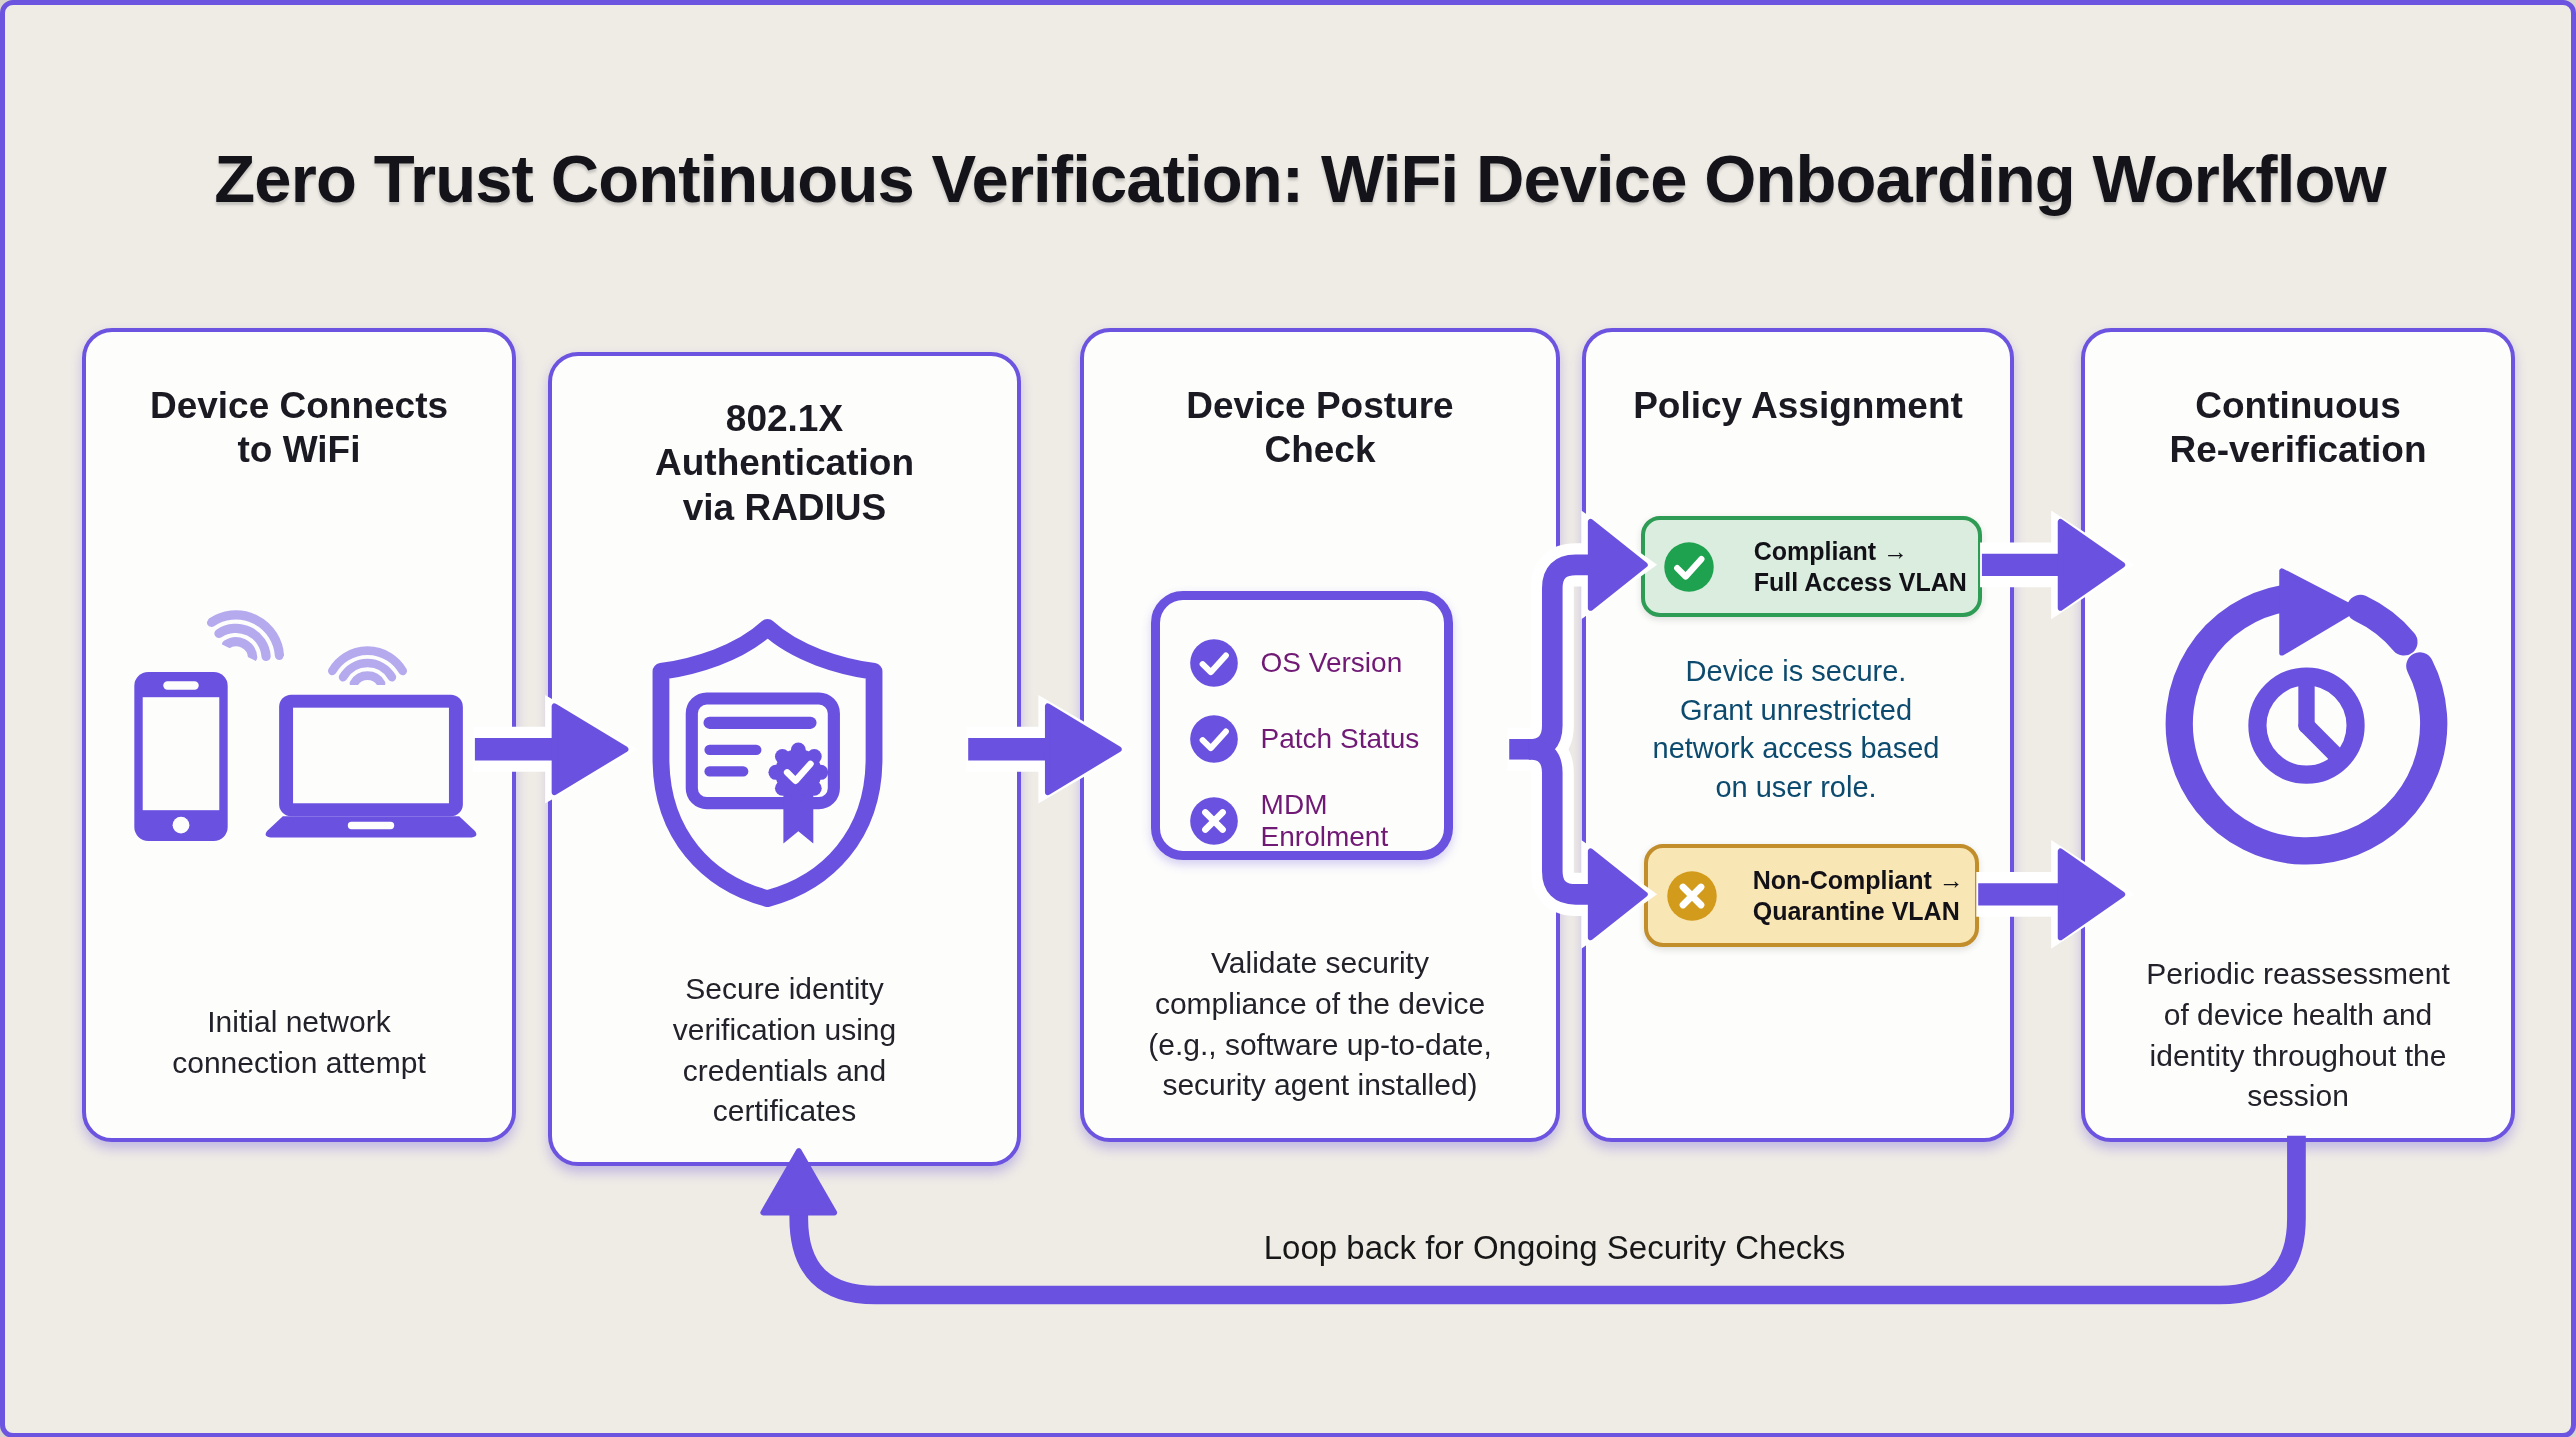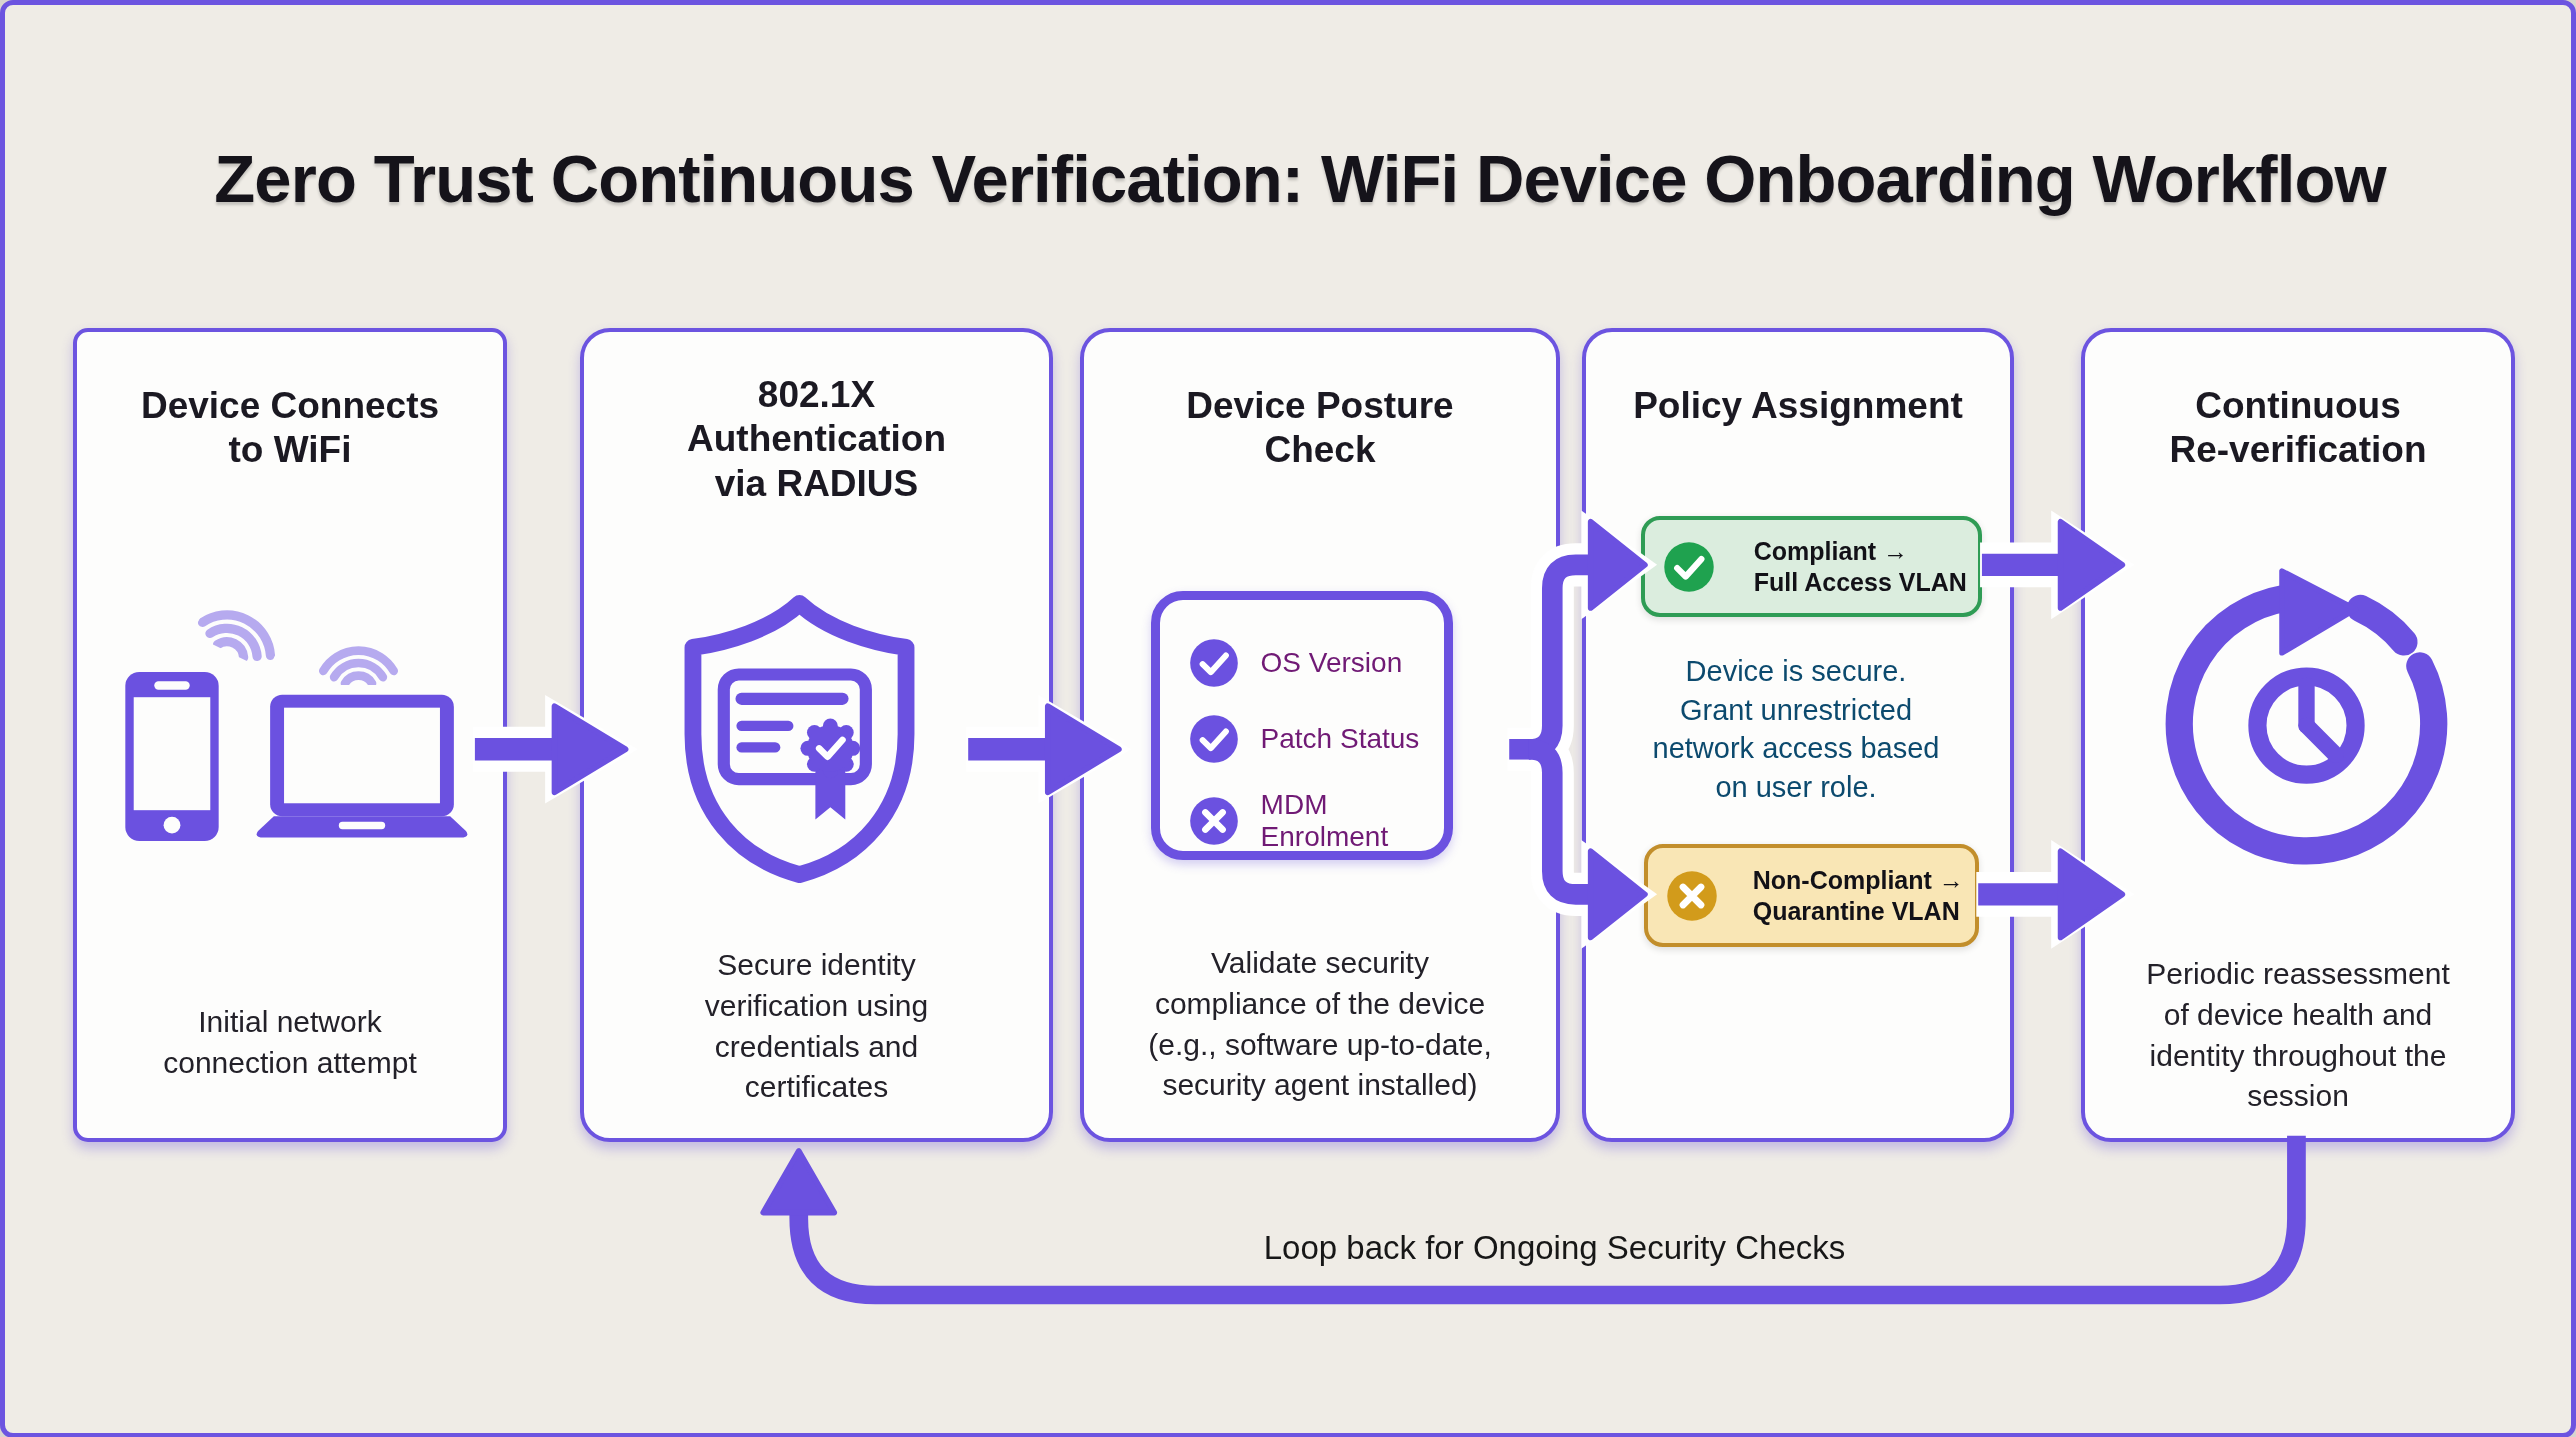--- a/index.html
+++ b/index.html
@@ -13,22 +13,22 @@
     position:absolute; top:123px; left:0; width:100%; text-align:center;
     font-size:67px; font-weight:700; color:#15131A; letter-spacing:-0.9px; margin:12px;
     text-shadow:0 2.8px 2.8px rgba(0,0,0,0.18);
   }
   .card{
     position:absolute; top:323px; height:814px; box-sizing:border-box;
     background:var(--card_bg); border:4.7px solid var(--purple_border);
     border-radius:30px; box-shadow:0 6.6px 11.2px rgba(96,74,214,0.30);
     z-index:1;
   }
-  #card1{left:68px;  width:434px;border-radius:15px;}
-  #card2{left:575px; width:473px;}
+  #card1{left:77px;  width:434px;}
+  #card2{left:543px; width:473px;margin-top:24px;}
   #card3{left:1075px;width:480px;}
   #card4{left:1577px;width:432px;}
   #card5{left:2076px;width:434px;}
   .card-title{
     position:absolute; top:52px; left:7.5px; right:7.5px; margin:0; text-align:center;
     font-size:37px; font-weight:700; line-height:1.2; color:#1B1922;
     white-space:pre-line;
   }
   #card2 .card-title{top:41px;}
   .card-desc{

